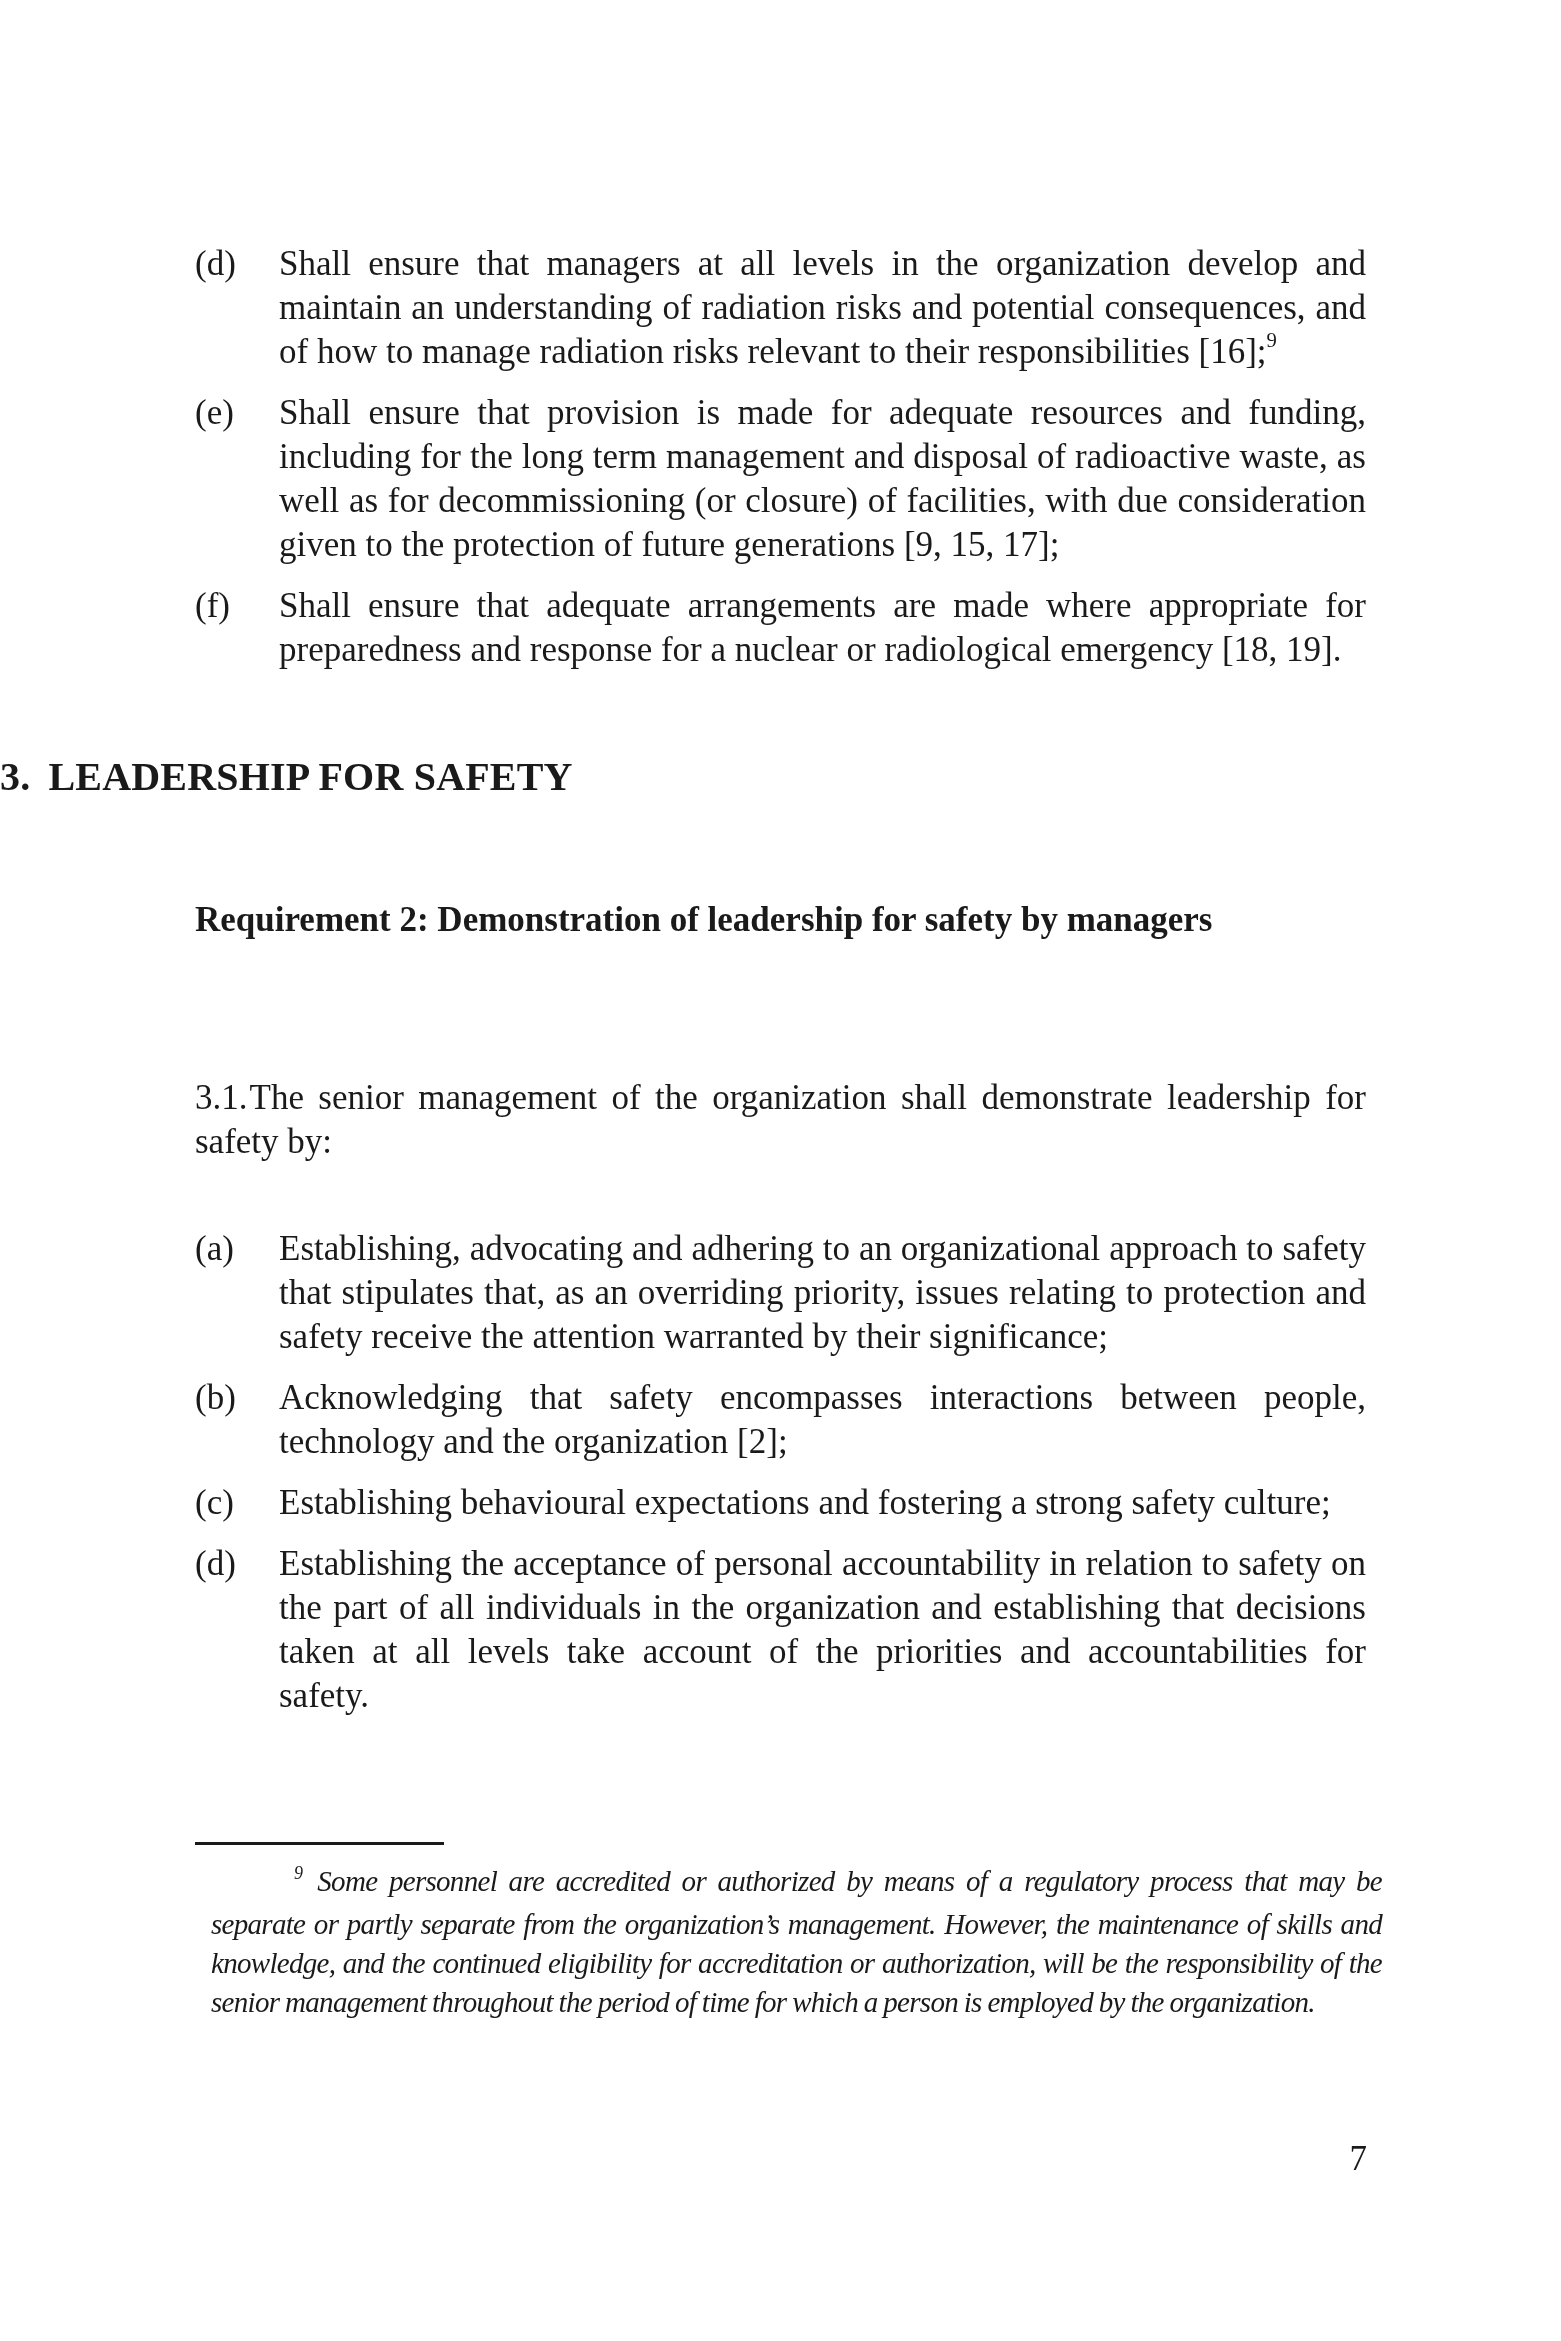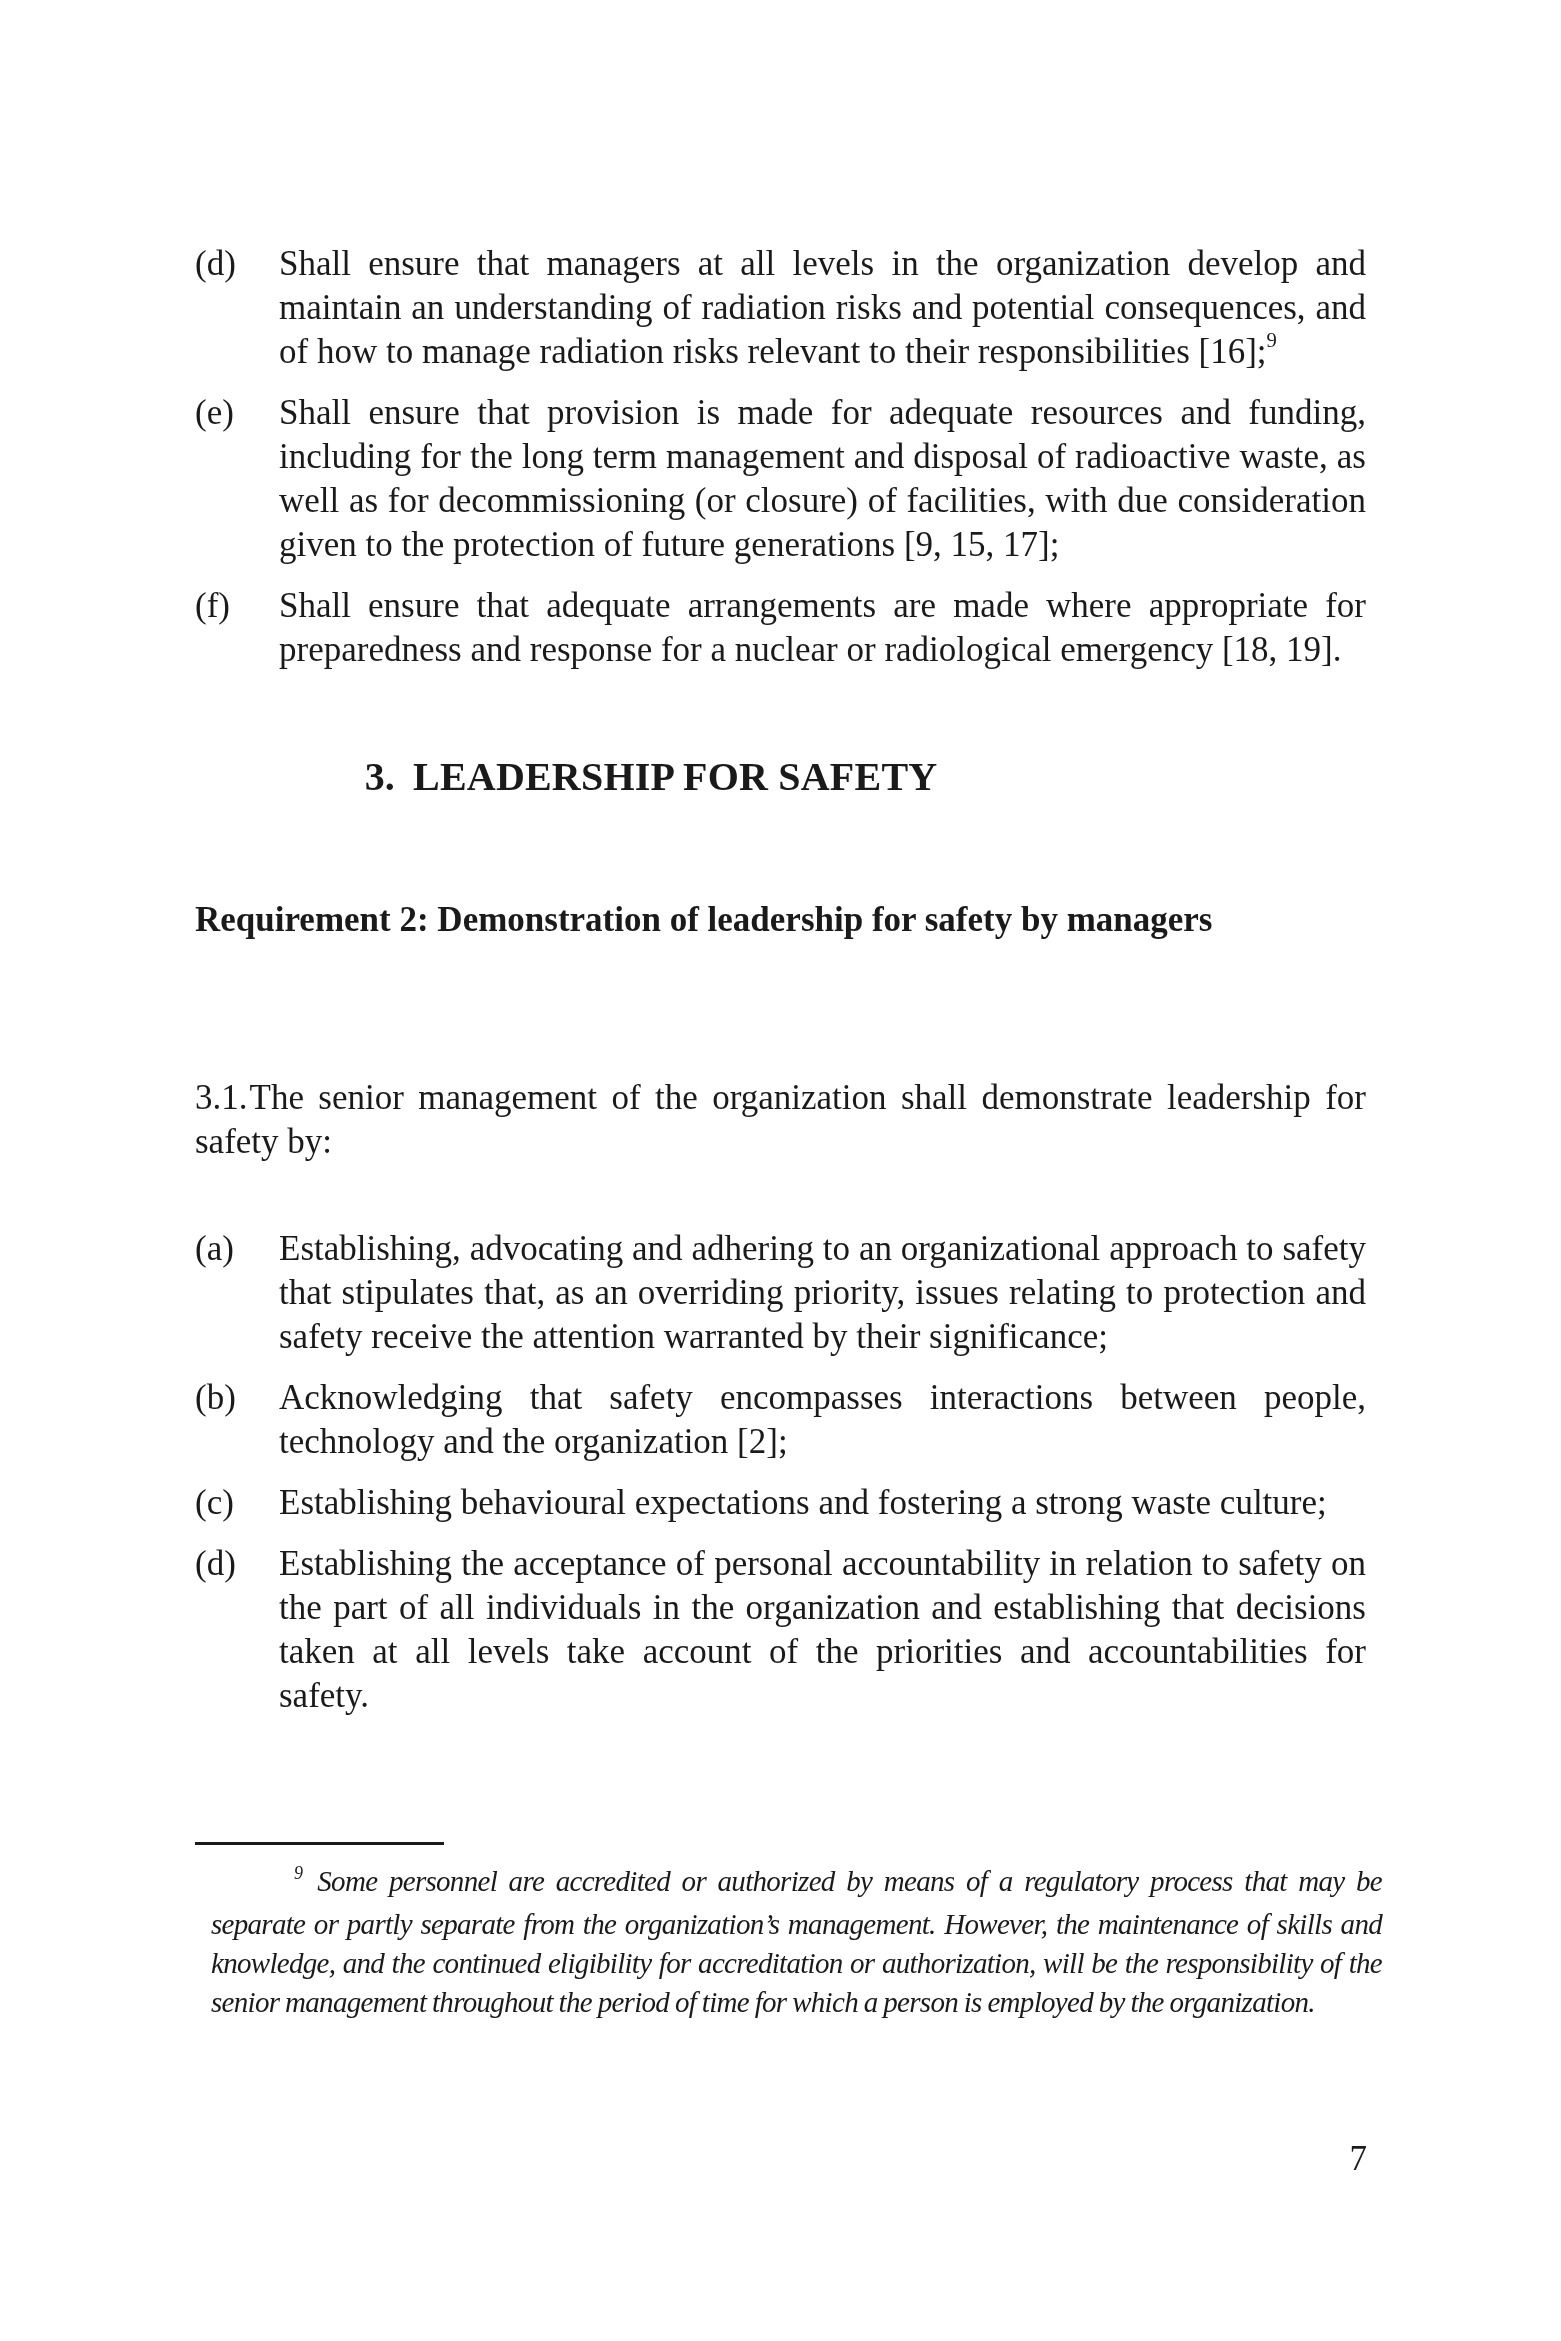--- a/index.html
+++ b/index.html
@@ -5,21 +5,21 @@
   html, body { margin: 0; padding: 0; background: #ffffff; }
   body { width: 1561px; height: 2342px; position: relative; overflow: hidden;
          font-family: "Liberation Serif", "DejaVu Serif", serif; color: #1a1a1a; }
   .page { position: absolute; left: 0; top: 0; width: 1561px; height: 2342px; background: #ffffff; }
   .block { position: absolute; left: 195px; width: 1171px; }
   .body-text { font-size: 35px; line-height: 44px; }
   .item { position: relative; padding-left: 84px; text-align: justify; text-align-last: left; }
   .item .marker { position: absolute; left: 0; top: 0; }
   .item .text { display: block; text-align: justify; margin-top: 17px; }
   sup.fnref { font-size: 20.7px; line-height: 0; position: relative; top: -3.3px; vertical-align: super; }
-  .section-heading { position: absolute; left: 0; width: 1302px; text-align: center;
+  .section-heading { position: absolute; left: 0; width: 1302px; 
                      font-size: 40px; font-weight: bold; letter-spacing: 0.2px; top: 752px; line-height: 50px; }
   .section-heading .num { margin-right: 18px; }
   .req-title { position: absolute; left: 195px; top: 899px; font-size: 35px; font-weight: bold; line-height: 41px; }
   .req-statement { position: absolute; left: 195px; top: 989px; font-size: 35px; font-weight: bold; line-height: 41px; letter-spacing: 0.2px; }
   .para { text-align: justify; }
   .para .pnum { margin-right: 2px; }
   .fn-rule { position: absolute; left: 195px; top: 1842px; width: 249px; height: 2.5px; background: #1a1a1a; }
   .footnote { position: absolute; left: 211px; width: 1171px; top: 1862px; font-size: 29px; line-height: 39px;
               letter-spacing: -0.7px; word-spacing: -0.8px; text-align: justify; text-indent: 83px; font-style: italic; }
   .footnote .fnmark { font-size: 18px; position: relative; top: -11.6px; margin-right: 15px; }
@@ -59,21 +59,21 @@
     <div class="item">
       <span class="marker">(a)</span>
       <span class="text">Establishing, advocating and adhering to an organizational approach to safety that stipulates that, as an overriding priority, issues relating to protection and safety receive the attention warranted by their significance;</span>
     </div>
     <div class="item">
       <span class="marker">(b)</span>
       <span class="text">Acknowledging that safety encompasses interactions between people, technology and the organization [2];</span>
     </div>
     <div class="item">
       <span class="marker">(c)</span>
-      <span class="text">Establishing behavioural expectations and fostering a strong waste culture;</span>
+      <span class="text">Establishing behavioural expectations and fostering a strong safety culture;</span>
     </div>
     <div class="item">
       <span class="marker">(d)</span>
       <span class="text">Establishing the acceptance of personal accountability in relation to safety on the part of all individuals in the organization and establishing that decisions taken at all levels take account of the priorities and accountabilities for safety.</span>
     </div>
   </div>
 
   <div class="fn-rule"></div>
   <div class="footnote">
     <span class="fnmark">9</span><span>Some personnel are accredited or authorized by means of a regulatory process that may be separate or partly separate from the organization’s management. However, the maintenance of skills and knowledge, and the continued eligibility for accreditation or authorization, will be the responsibility of the senior management throughout the period of time for which a person is employed by the organization.</span>

